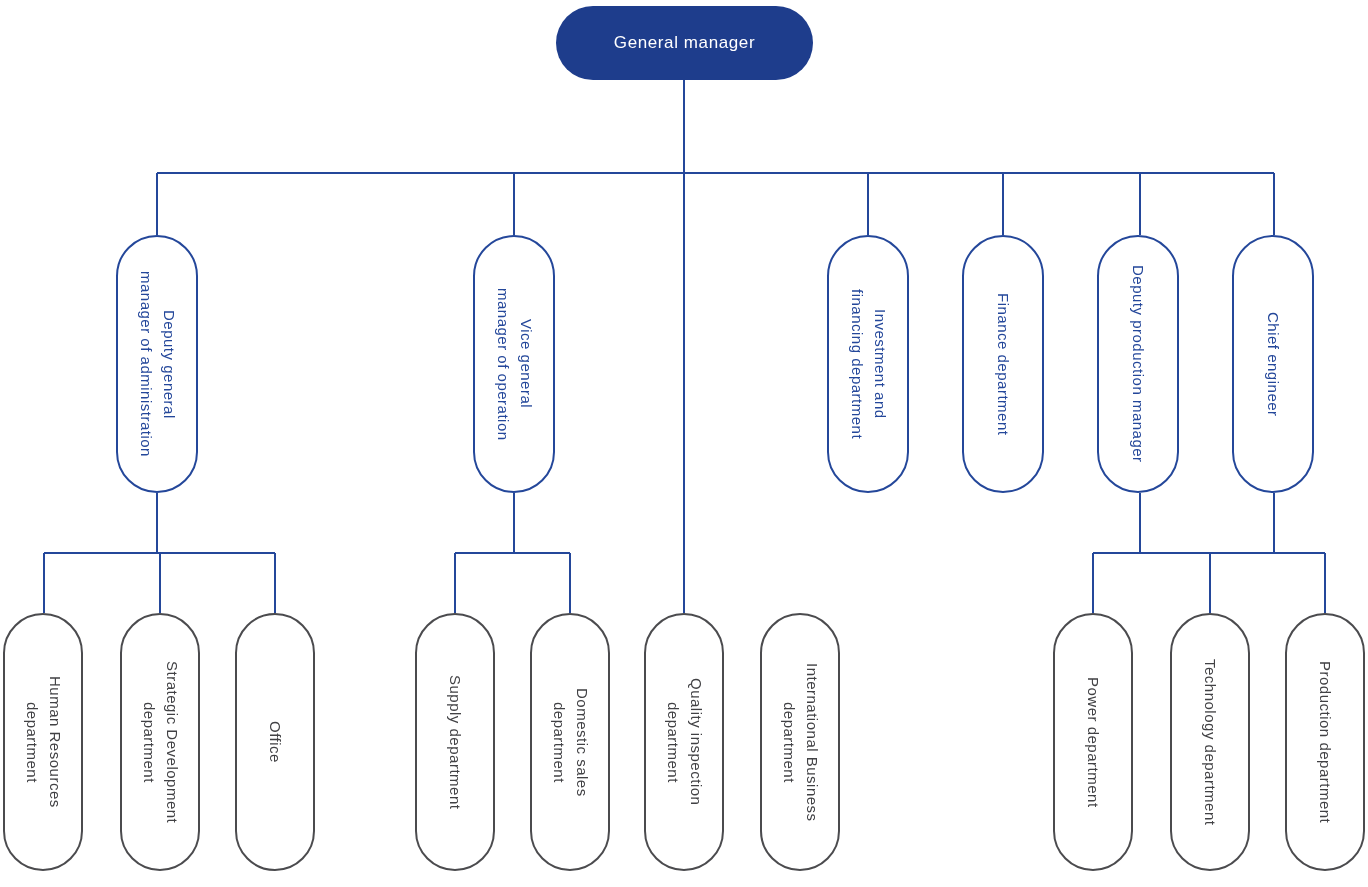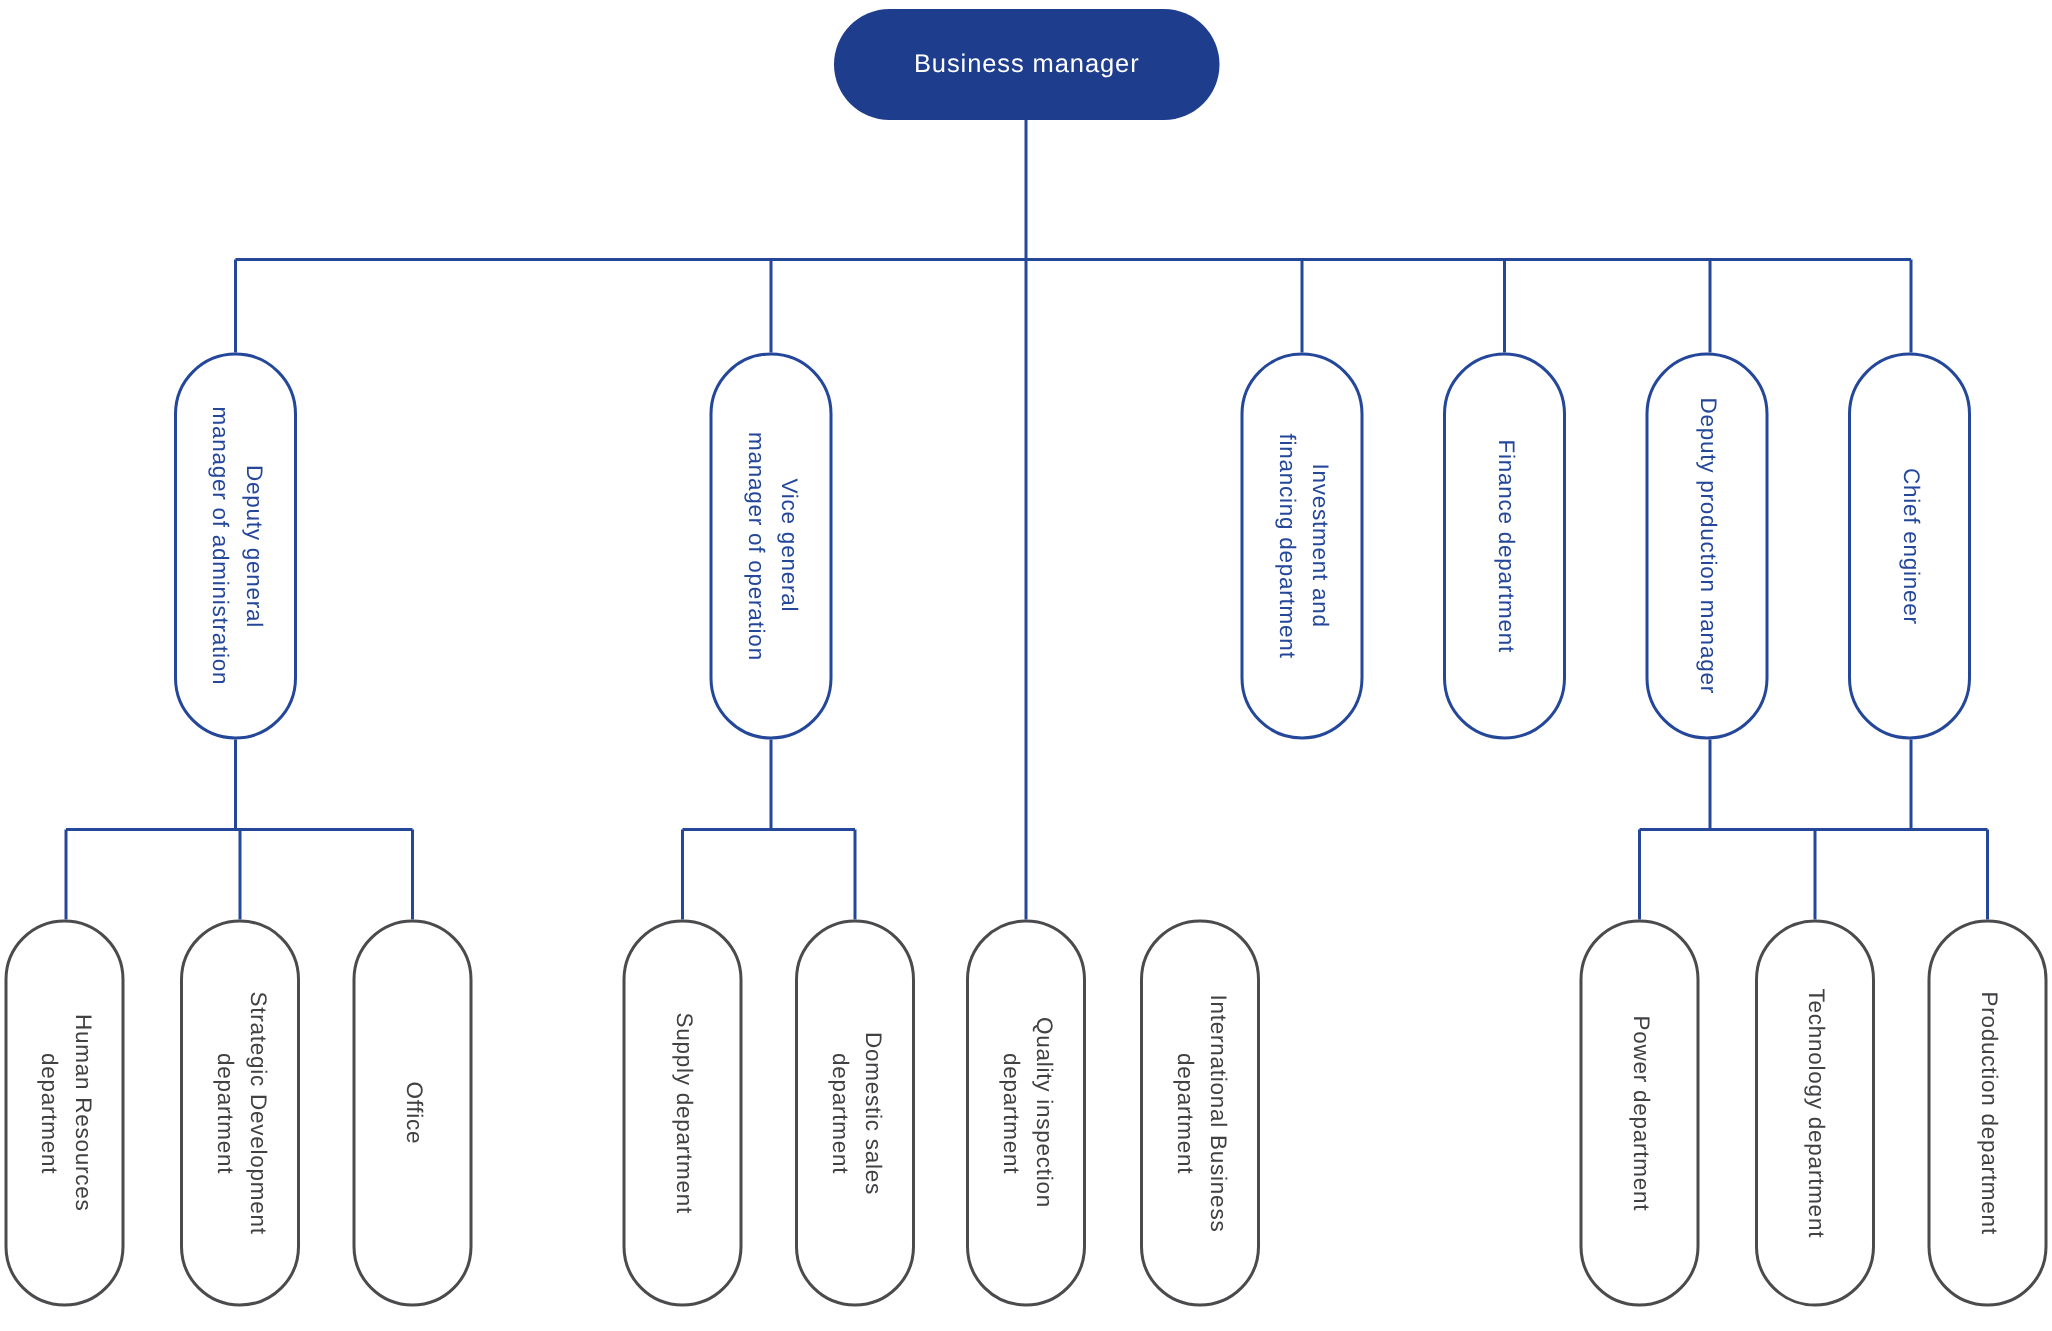--- a/index.html
+++ b/index.html
@@ -96,21 +96,21 @@
 
     <path d="M1140 493 V553"></path>
     <path d="M1274 493 V553"></path>
     <path d="M1093 553 H1325"></path>
     <path d="M1093 553 V613"></path>
     <path d="M1210 553 V613"></path>
     <path d="M1325 553 V613"></path>
   </svg>
 
   <div class="node root-node" style="left:556px; top:6px; width:257px; height:74px;">
-    <span class="label">Business manager</span>
+    <span class="label">General manager</span>
   </div>
 
   <div class="node pill" style="left:116px; top:235px; width:82px; height:258px;">
     <span class="label">Deputy general
 manager of administration</span>
   </div>
   <div class="node pill" style="left:473px; top:235px; width:82px; height:258px;">
     <span class="label">Vice general
 manager of operation</span>
   </div>

